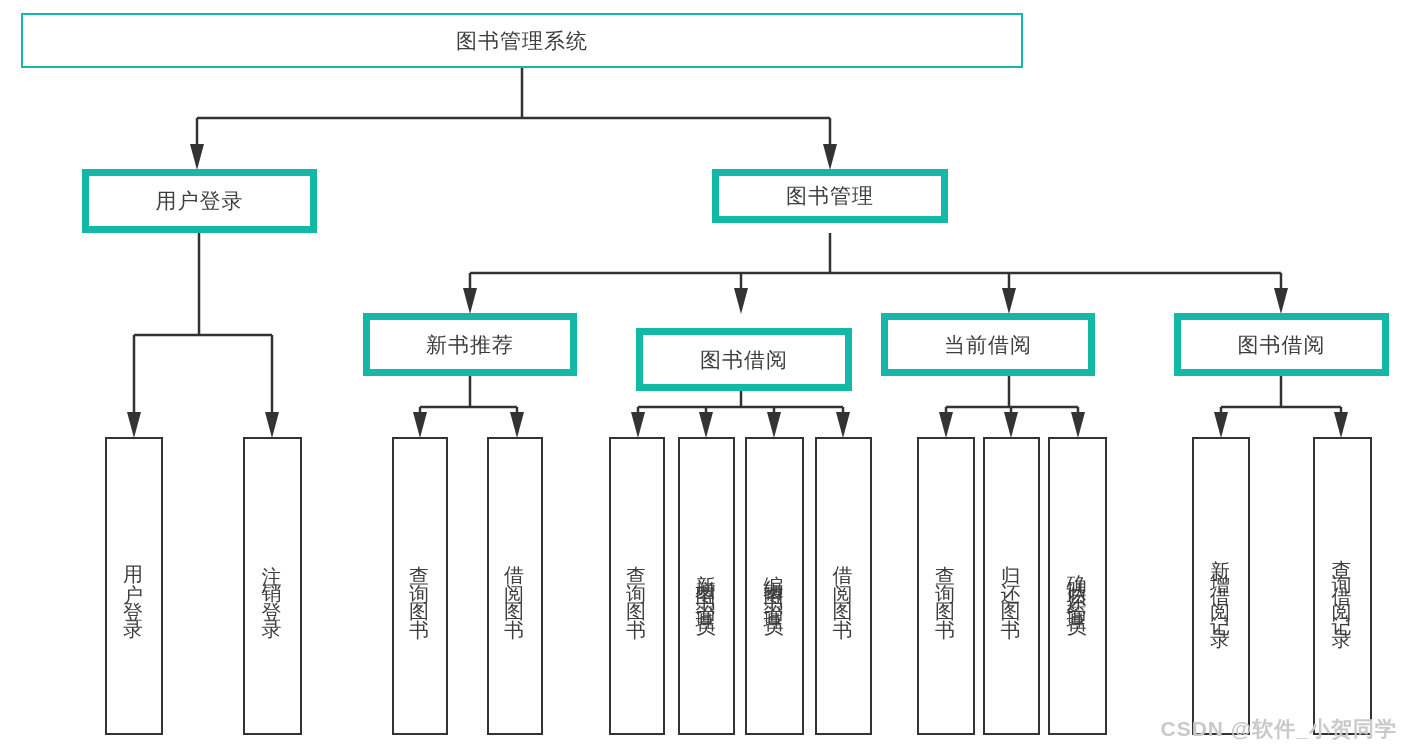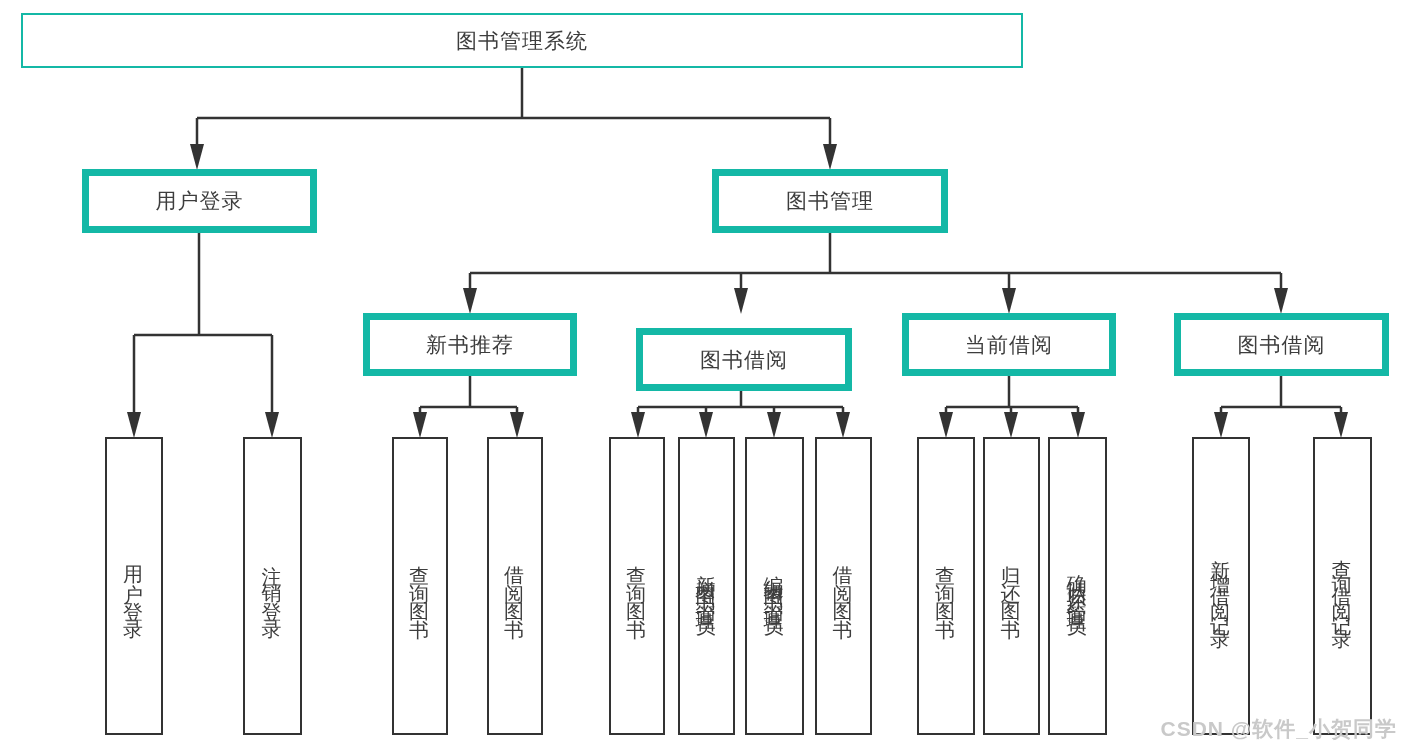--- a/index.html
+++ b/index.html
@@ -147,31 +147,31 @@
     </g>
   </svg>
 
   <div class="node root" style="left:21px; top:13px; width:1002px; height:55px;">
     <span>图书管理系统</span>
   </div>
 
   <div class="node" style="left:82px; top:169px; width:235px; height:64px;">
     <span>用户登录</span>
   </div>
-  <div class="node" style="left:712px; top:169px; width:236px; height:64px;">
+  <div class="node" style="left:712px; top:169px; width:236px; height:54px;">
     <span>图书管理</span>
   </div>
 
   <div class="node" style="left:363px; top:313px; width:214px; height:63px;">
     <span>新书推荐</span>
   </div>
   <div class="node" style="left:636px; top:328px; width:216px; height:63px;">
     <span>图书借阅</span>
   </div>
-  <div class="node" style="left:902px; top:313px; width:214px; height:63px;">
+  <div class="node" style="left:881px; top:313px; width:214px; height:63px;">
     <span>当前借阅</span>
   </div>
   <div class="node" style="left:1174px; top:313px; width:215px; height:63px;">
     <span>图书借阅</span>
   </div>
 
   <div class="leaf len4" style="left:105px; top:437px; width:58px; height:298px;">
     <span>用户登录</span>
   </div>
   <div class="leaf len4" style="left:243px; top:437px; width:59px; height:298px;">

